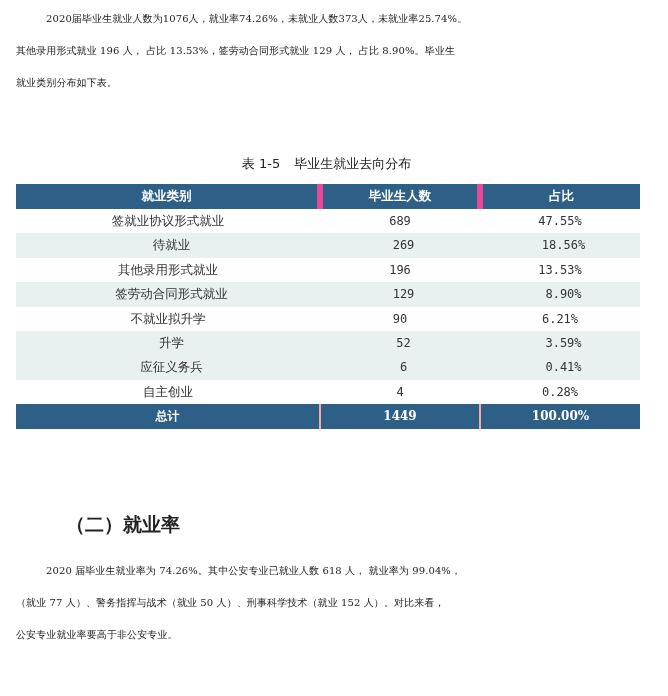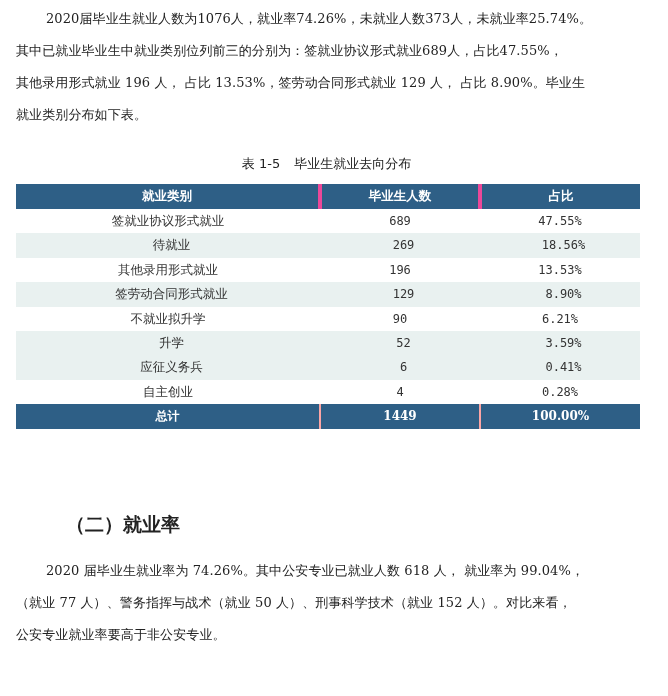--- a/index.html
+++ b/index.html
@@ -12,21 +12,21 @@
       height: 696px;
       position: relative;
       overflow: hidden;
       font-family: "DejaVu Serif", "Liberation Serif", serif;
       color: #222222;
     }
     .para {
       position: absolute;
       left: 16px;
       width: 628px;
-      font-size: 13px;
+      font-size: 10px;
       line-height: 32px;
       letter-spacing: 0.1px;
       text-align: justify;
     }
     .para .line {
       display: block;
       white-space: nowrap;
     }
     .para .indent {
       padding-left: 30px;
@@ -58,21 +58,21 @@
       height: 24.4px;
       line-height: 24.4px;
     }
     table.dist th {
       background: #2e5f86;
       color: #ffffff;
       font-weight: bold;
       font-family: "DejaVu Sans", "Liberation Sans", sans-serif;
       font-size: 12.5px;
       height: 25px;
-      border-left: 4px solid #ec4899;
+      border-left: 6px solid #ec4899;
     }
     table.dist th:first-child { border-left: none; }
     table.dist td {
       color: #333333;
       font-family: "DejaVu Sans Mono", "Liberation Mono", monospace;
       font-size: 12px;
     }
     table.dist td.cat {
       font-family: "DejaVu Sans", "Liberation Sans", sans-serif;
       font-size: 12.5px;
@@ -98,21 +98,20 @@
       font-family: "DejaVu Sans", "Liberation Sans", sans-serif;
       color: #222;
     }
     #para2 { top: 555px; }
   </style>
 </head>
 <body>
 
 <div class="para" id="para1">
   <span class="line indent">2020届毕业生就业人数为1076人，就业率74.26%，未就业人数373人，未就业率25.74%。</span>
-  <span class="line">其中已就业毕业生中就业类别位列前三的分别为：签就业协议形式就业689人，占比47.55%，</span>
   <span class="line">其他录用形式就业 196 人， 占比 13.53%，签劳动合同形式就业 129 人， 占比 8.90%。毕业生</span>
   <span class="line">就业类别分布如下表。</span>
 </div>
 
 <div class="caption">
   <span class="num">表 1-5</span><span>毕业生就业去向分布</span>
 </div>
 
 <table class="dist">
   <colgroup>

